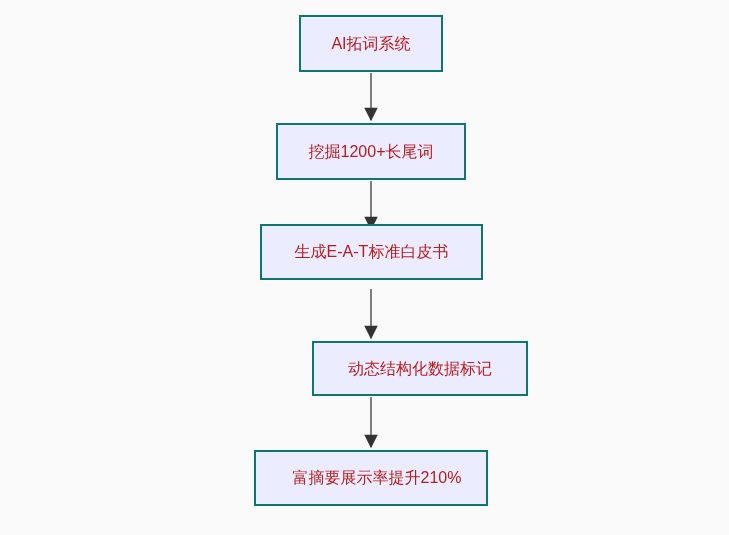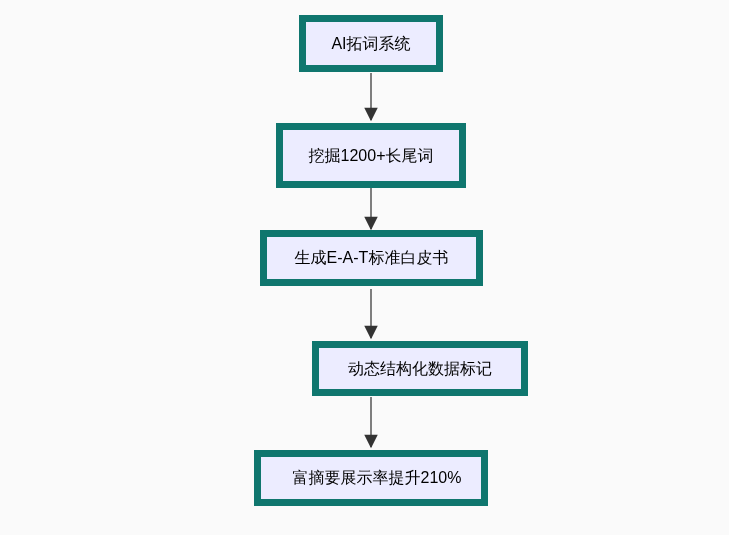--- a/index.html
+++ b/index.html
@@ -20,33 +20,33 @@
   .edges {
     position: absolute;
     left: 0;
     top: 0;
     pointer-events: none;
   }
   .node {
     position: absolute;
     box-sizing: border-box;
     background: #ECECFF;
-    border: 7px solid #0f766e;
-    color: #000000;
+    border: 2px solid #0f766e;
+    color: #b91c1c;
     font-size: 16px;
     line-height: 1.2;
     display: flex;
     align-items: center;
     justify-content: center;
     text-align: center;
     white-space: nowrap;
   }
   .node-1 { left: 299px; top: 15px;  width: 144px; height: 57px; }
-  .node-2 { left: 276px; top: 123px; width: 190px; height: 65px; justify-content: center; }
-  .node-3 { left: 260px; top: 230px; width: 223px; height: 56px; }
+  .node-2 { left: 276px; top: 123px; width: 190px; height: 57px; justify-content: center; }
+  .node-3 { left: 260px; top: 224px; width: 223px; height: 56px; }
   .node-4 { left: 264px; top: 341px; width: 216px; height: 55px; margin-left: 48px; }
   .node-5 { left: 254px; top: 450px; width: 234px; height: 56px; padding-left: 12px; }
 </style>
 </head>
 <body>
 
 <div class="canvas">
 
   <svg class="edges" width="729" height="535" viewBox="0 0 729 535">
     <defs>

